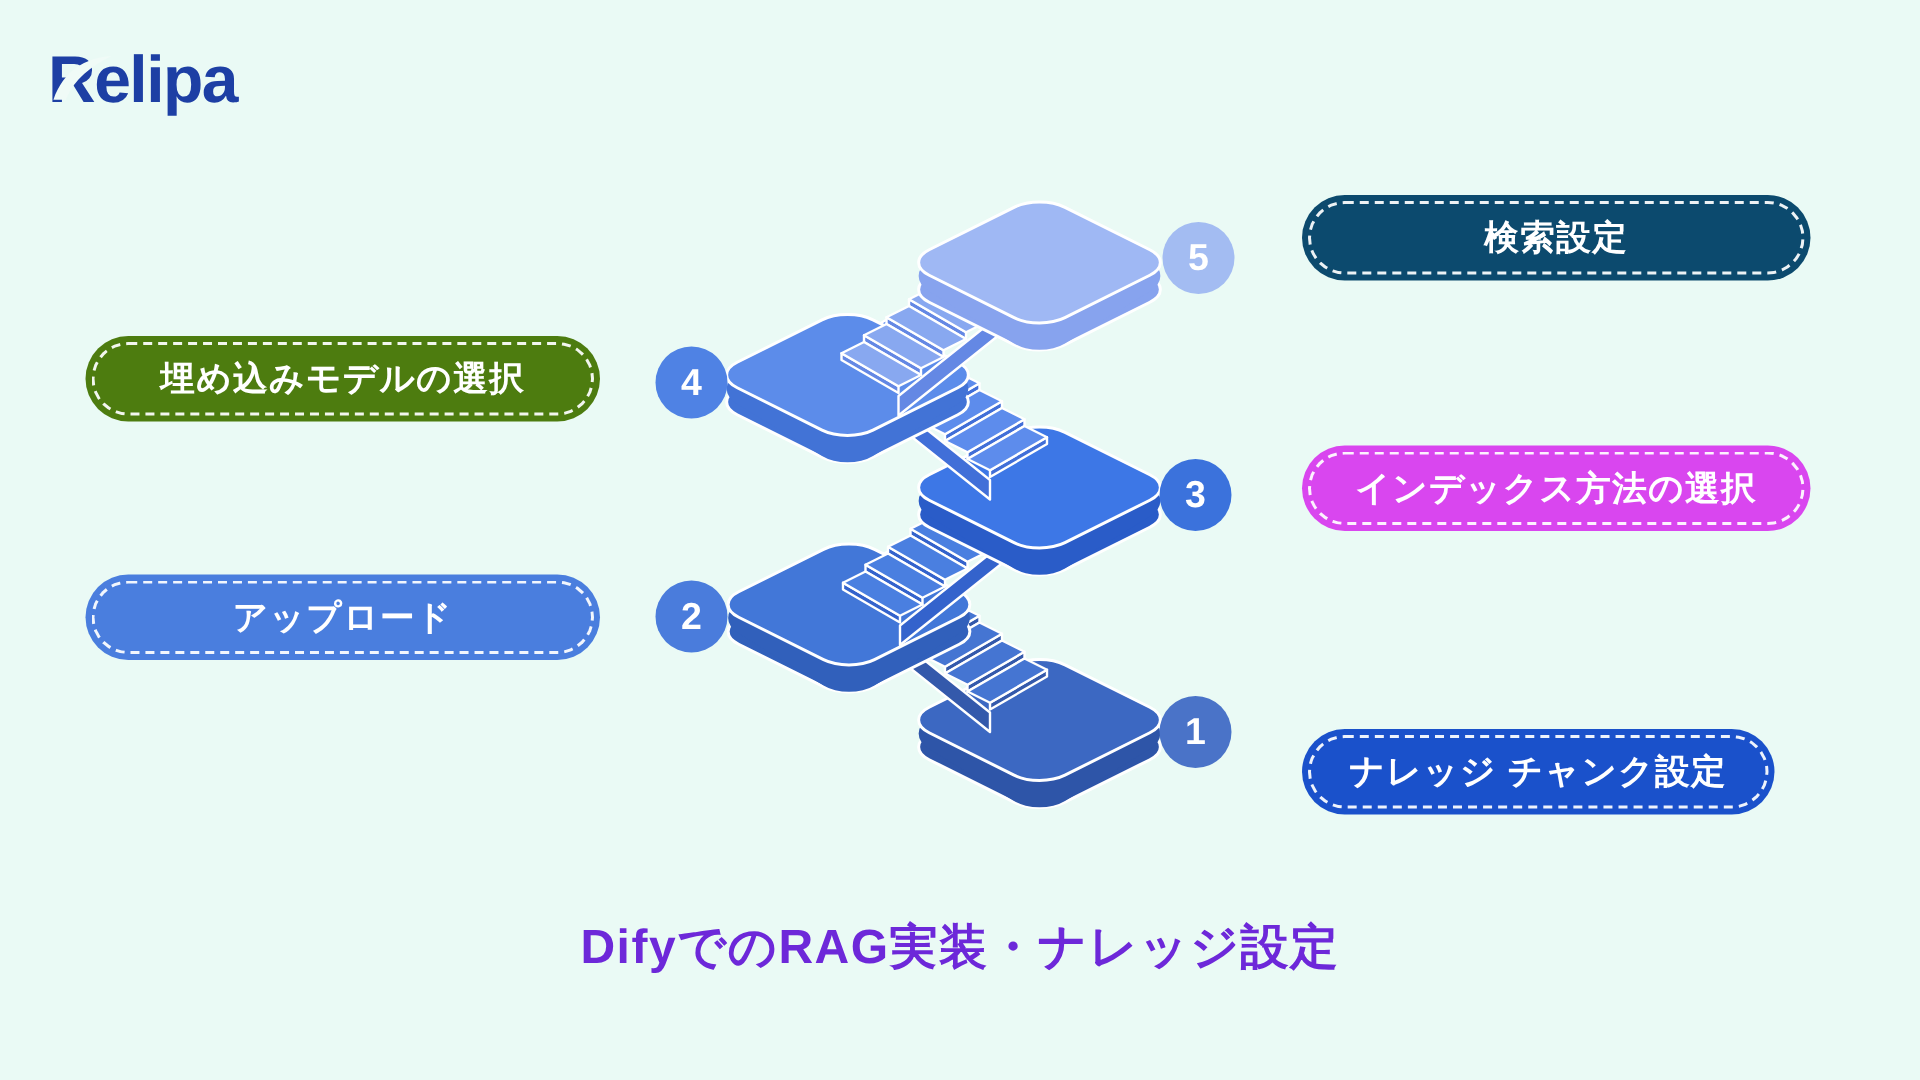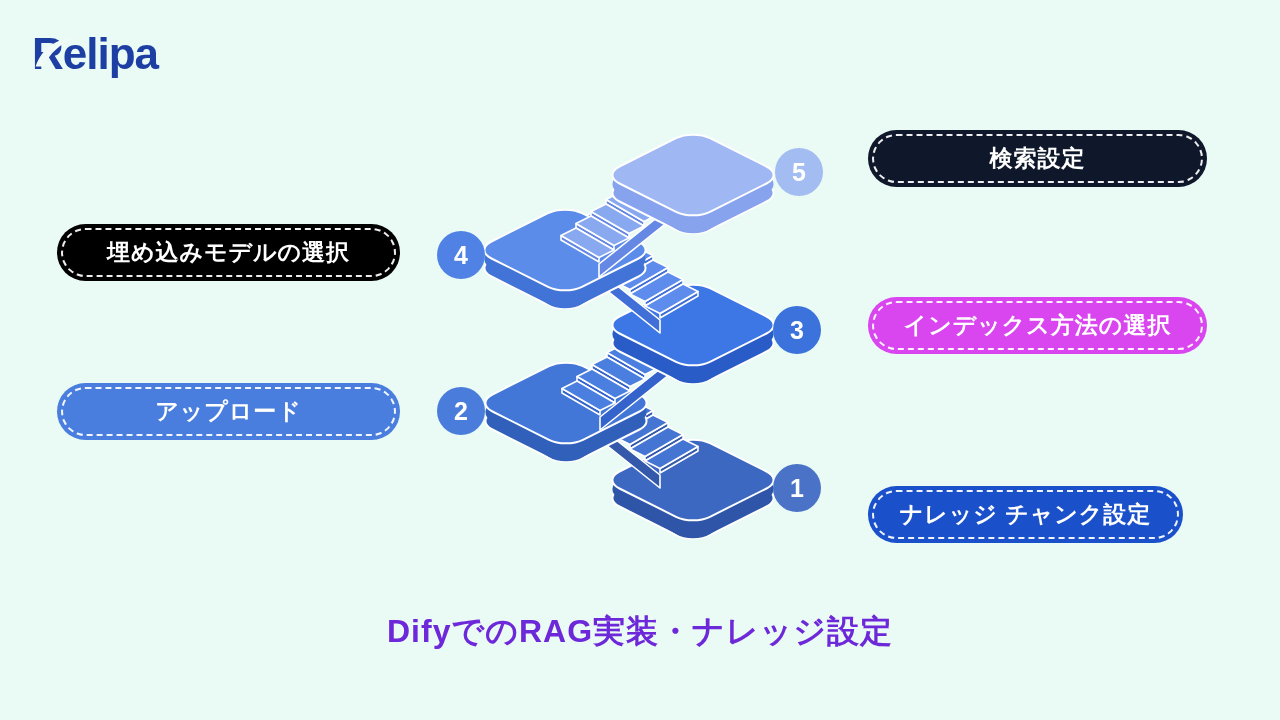--- a/index.html
+++ b/index.html
@@ -146,23 +146,23 @@
     <span class="pill-label">ナレッジ チャンク設定</span>
   </div>
   <div class="pill p2" style="background-color: rgb(74, 126, 222);">
     <div class="pill-border"></div>
     <span class="pill-label">アップロード</span>
   </div>
   <div class="pill p3" style="background-color: #d946ef;">
     <div class="pill-border"></div>
     <span class="pill-label">インデックス方法の選択</span>
   </div>
-  <div class="pill p4" style="background-color: #000000; text-align: center;">
+  <div class="pill p4" style="background-color: #4d7c0f; text-align: center;">
     <div class="pill-border"></div>
     <span class="pill-label">埋め込みモデルの選択</span>
   </div>
-  <div class="pill p5" style="background-color: #0f172a;">
+  <div class="pill p5" style="background-color: #0c4a6e;">
     <div class="pill-border"></div>
     <span class="pill-label">検索設定</span>
   </div>
 
   <div class="title" style="color: #6d28d9;">DifyでのRAG実装・ナレッジ設定</div>
 </div>
 
 </body></html>

